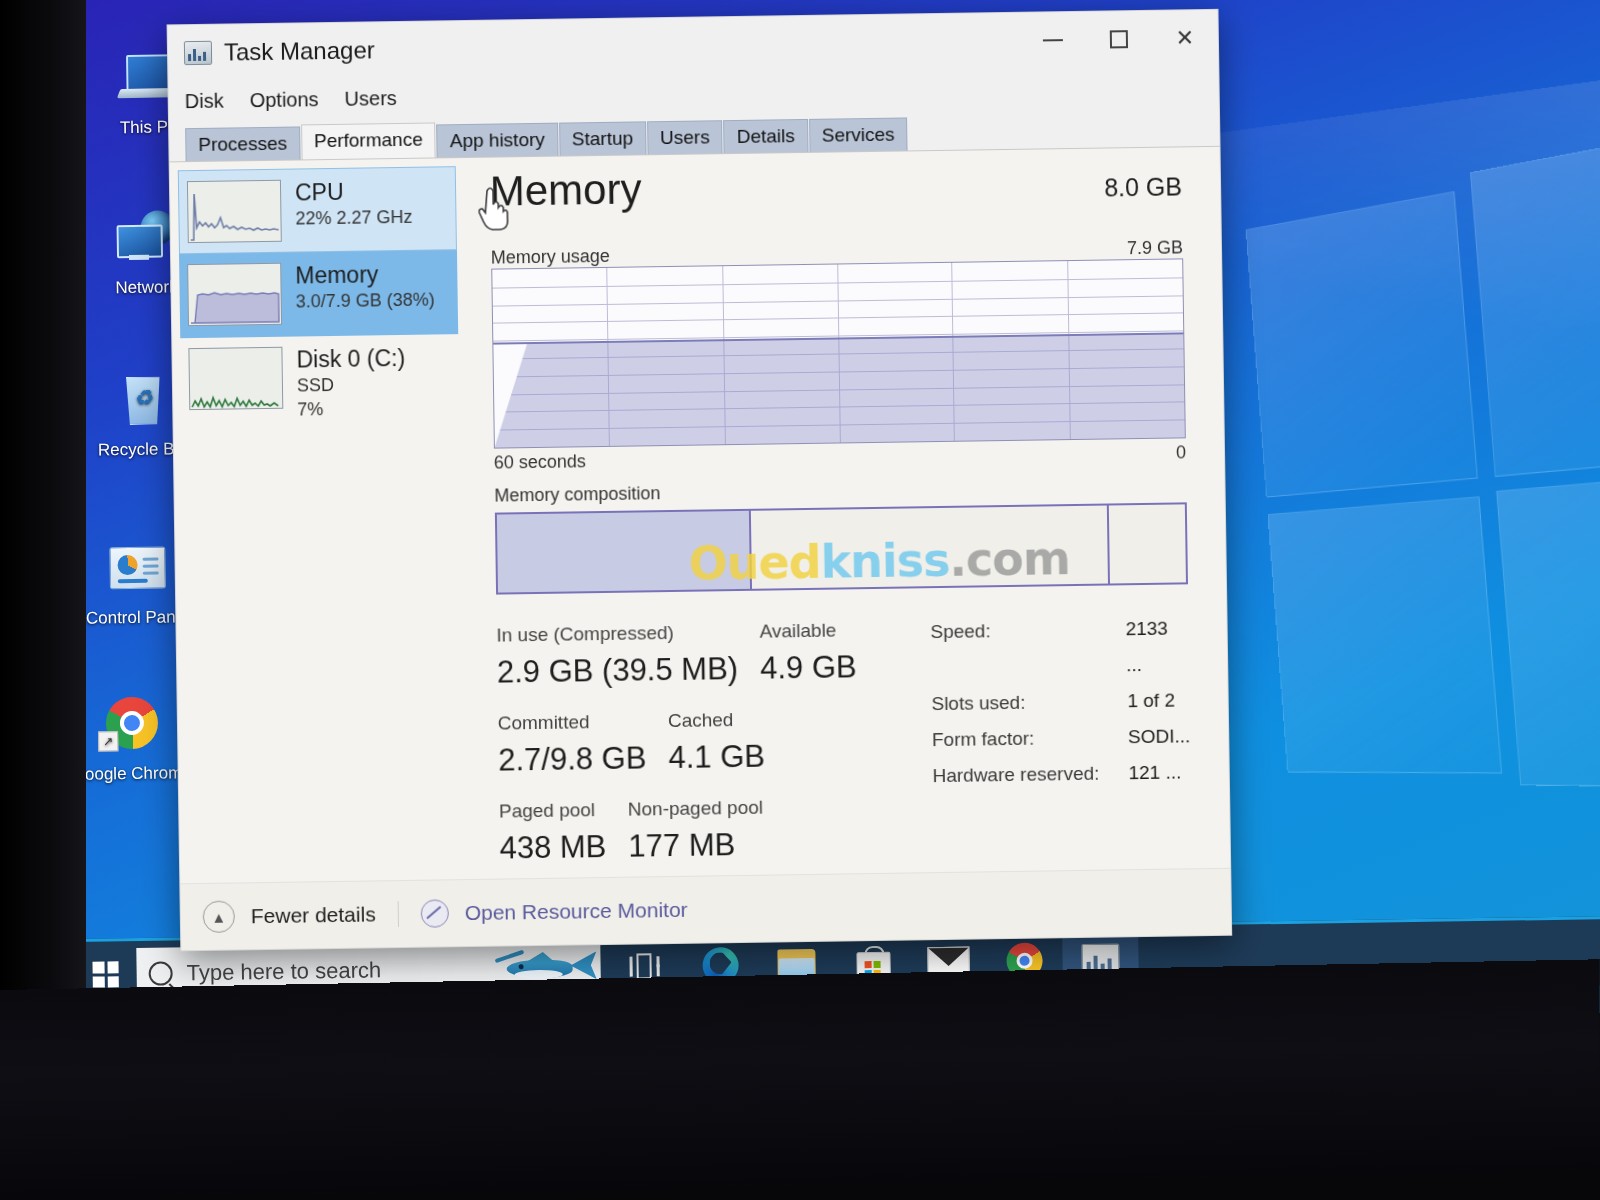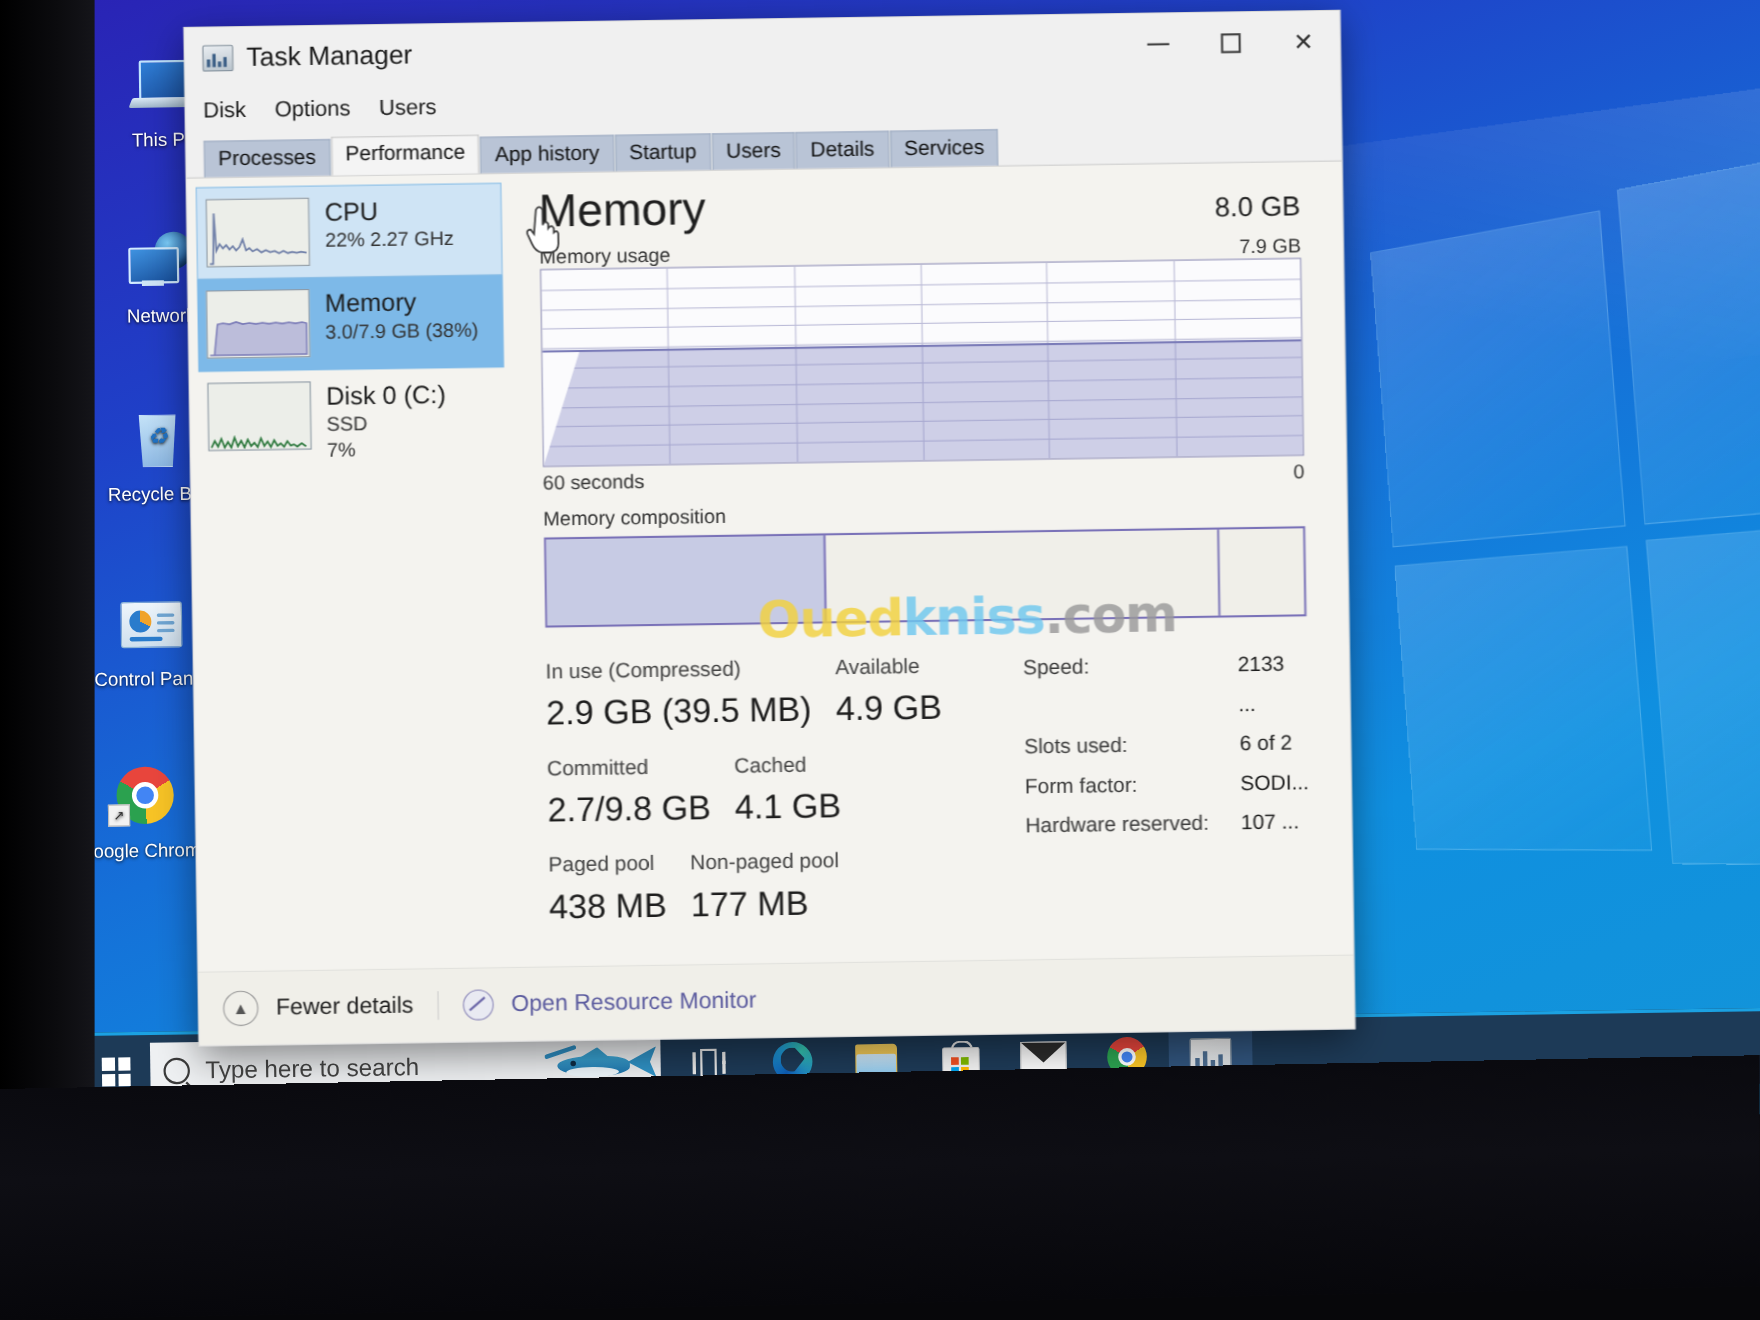--- a/index.html
+++ b/index.html
@@ -199,21 +199,21 @@
   .side-txt .n{font-size:23px;color:#1d1d1d;line-height:27px;}
   .side-txt .s{font-size:18px;color:#333;line-height:24px;}
 
   
   .tm-main{flex:1;padding:10px 38px 0 34px;position:relative;}
   .mhead{display:flex;align-items:baseline;}
   .mhead .h1{font-size:42px;color:#1e1e1e;font-weight:400;line-height:48px;}
   .mhead .cap{margin-left:auto;font-size:25px;color:#1e1e1e;}
   .lblrow{display:flex;align-items:baseline;margin-top:8px;}
   .lblrow .l{font-size:18px;color:#333;}
-  .lblrow .r{margin-left:auto;font-size:18px;color:#333;}
+  .lblrow .r{margin-left:auto;font-size:18px;color:#333;margin-top:24px;}
 
   .graph{height:178px;border:1px solid #8f8fb5;position:relative;background:#fbfbfd;overflow:hidden;}
   .graph .grid-v,.graph .grid-h{position:absolute;background:#bcbcd8;}
   .graph .grid-v{width:1px;top:0;bottom:0;}
   .graph .grid-h{height:1px;left:0;right:0;}
   .graph .fill{position:absolute;left:0;right:0;bottom:0;height:58%;
     background:rgba(144,146,200,.42);border-top:2px solid #7b7cb8;}
   .graph .fill:before{content:"";position:absolute;left:0;bottom:0;width:34px;height:100%;
     background:#fbfbfd;clip-path:polygon(0 0,100% 0,0 100%);}
 
@@ -480,29 +480,29 @@
               </div>
             </div>
 
             <div class="right">
               <div class="rrow">
                 <span class="k">Speed:</span>
                 <span class="v">2133 ...</span>
               </div>
               <div class="rrow">
                 <span class="k">Slots used:</span>
-                <span class="v">6 of 2</span>
+                <span class="v">1 of 2</span>
               </div>
               <div class="rrow">
                 <span class="k">Form factor:</span>
                 <span class="v">SODI...</span>
               </div>
               <div class="rrow">
                 <span class="k">Hardware reserved:</span>
-                <span class="v">107 ...</span>
+                <span class="v">121 ...</span>
               </div>
             </div>
           </div>
         </div>
       </div>
 
       <div class="tm-foot">
         <span class="chev">▲</span>
         <span class="foot-lbl">Fewer details</span>
         <span class="foot-sep"></span>

